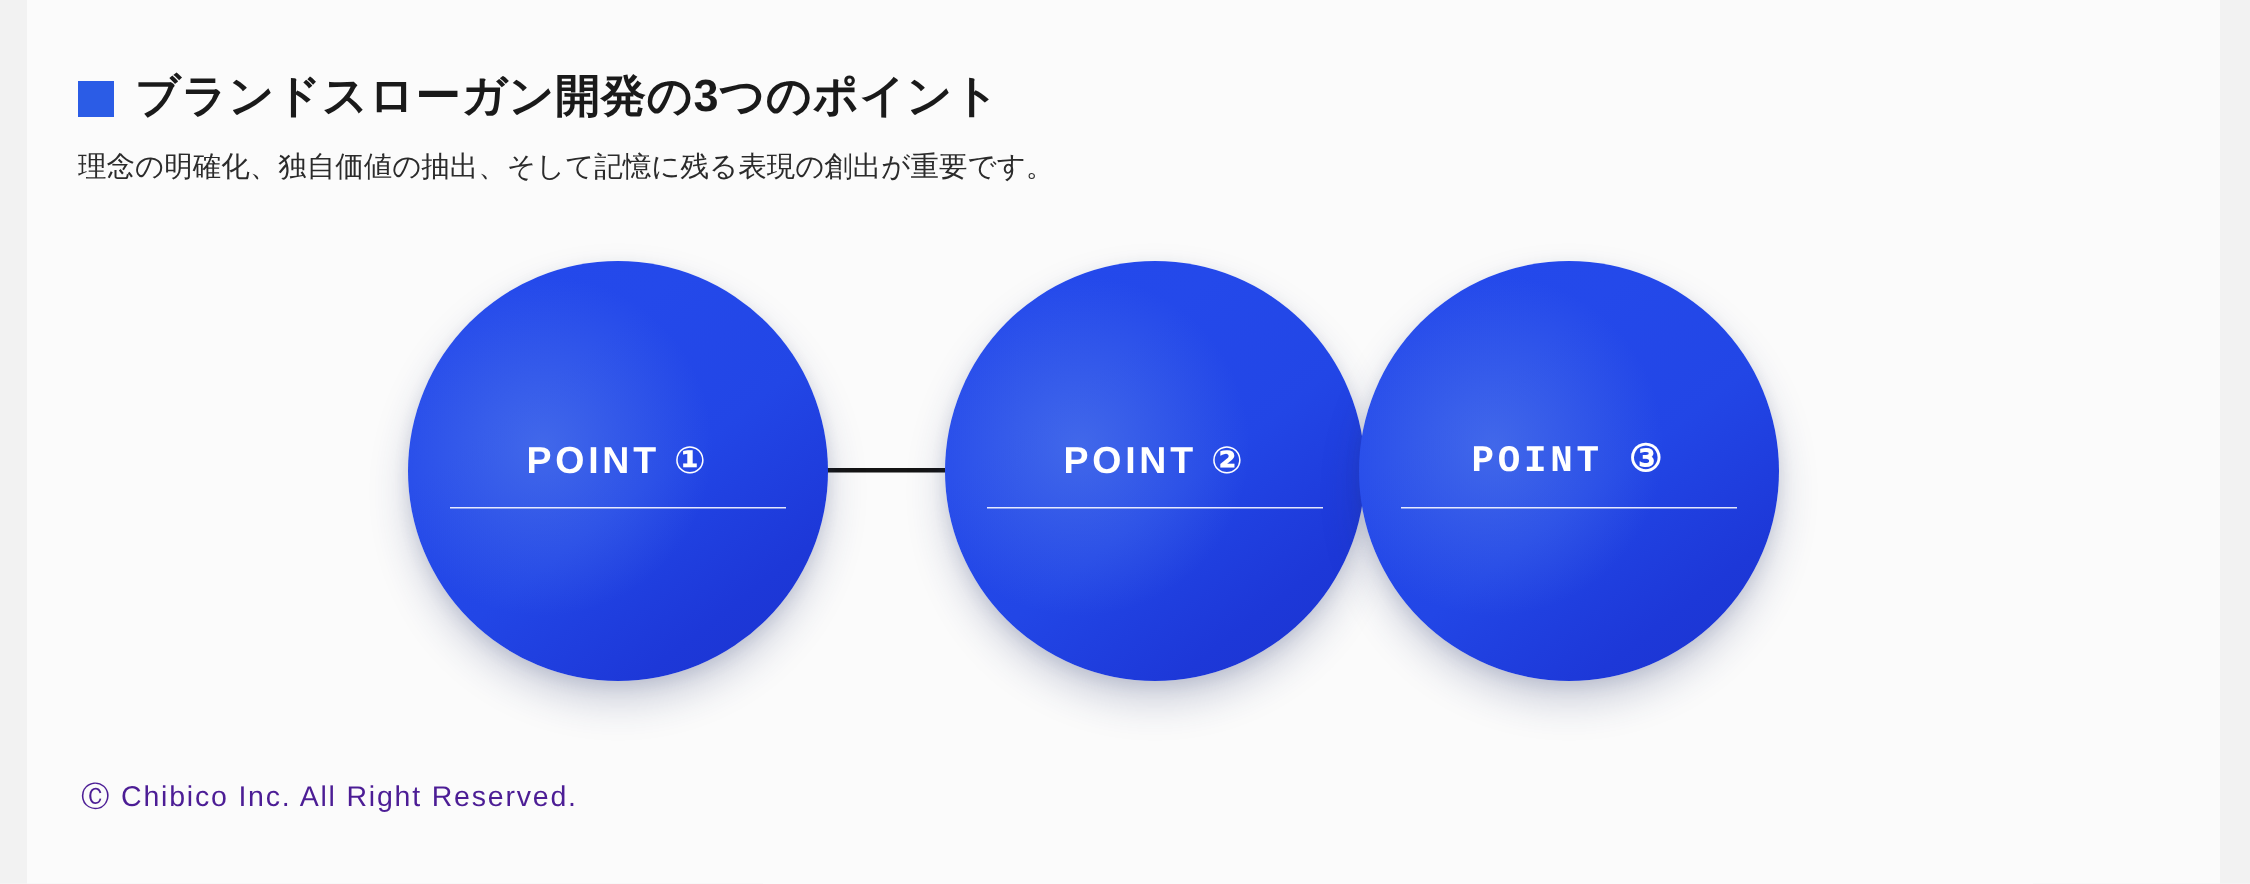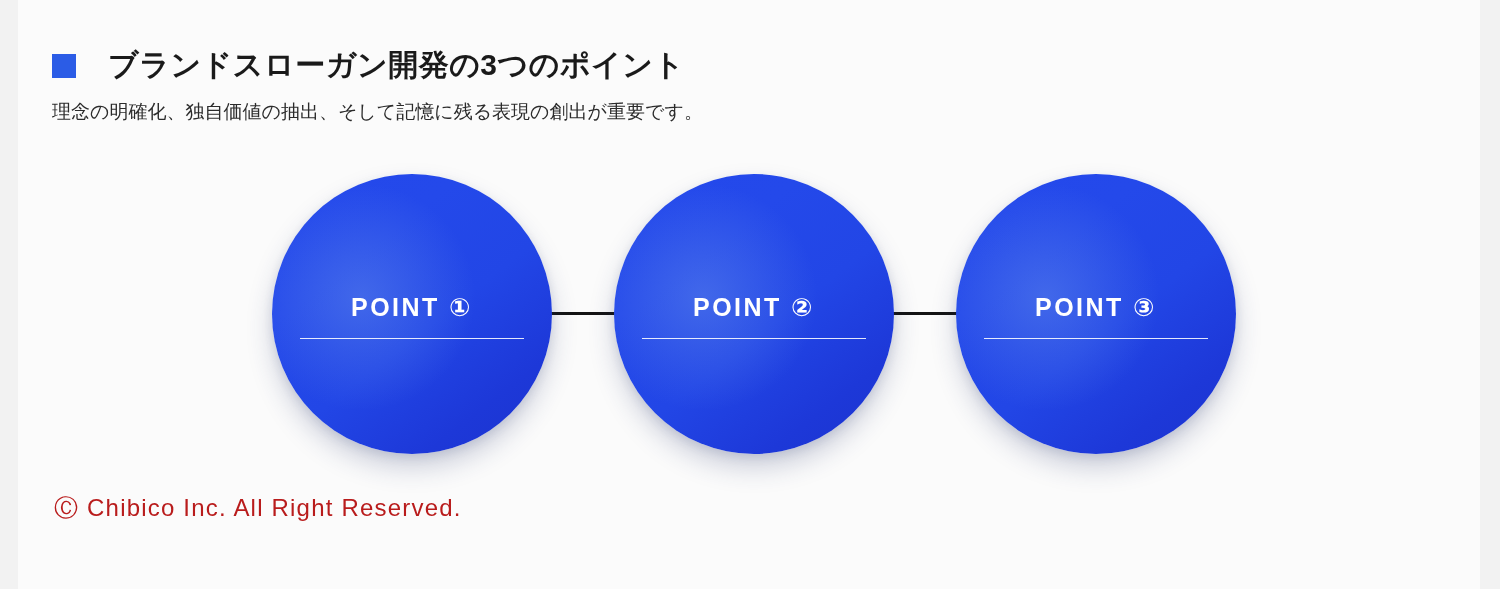--- a/index.html
+++ b/index.html
@@ -37,21 +37,21 @@
   .header-block {
     position: absolute;
     left: 52px;
     top: 44px;
     width: 1300px;
   }
 
   .title-row {
     display: flex;
     align-items: center;
-    gap: 32px;
+    gap: 14px;
     height: 42px;
   }
 
   .title-marker {
     width: 24px;
     height: 24px;
     background: #2b5ce6;
     flex: 0 0 auto;
     margin-top: 2px;
   }
@@ -106,22 +106,22 @@
       linear-gradient(142deg, #2348ec 0%, #2449ea 30%, #2246e6 55%, #1d38d8 80%, #1b33cf 100%);
     box-shadow:
       0 14px 26px rgba(40, 55, 110, 0.22),
       0 4px 10px rgba(40, 55, 110, 0.12);
     display: flex;
     flex-direction: column;
     align-items: center;
     justify-content: center;
   }
   .circle-1 { left: 272px; }
-  .circle-2 { left: 614px; }
-  .circle-3 { left: 956px; }
+  .circle-2 { left: 630px; }
+  .circle-3 { left: 906px; font-family: Liberation Mono, monospace; }
 
   .circle-inner {
     width: 224px;
     display: flex;
     flex-direction: column;
     align-items: center;
     margin-top: 6px;
   }
 
   .point-label {
@@ -151,23 +151,23 @@
     line-height: 1.62;
     text-align: center;
     letter-spacing: 0.3px;
     white-space: pre-line;
   }
 
   
   .footer {
     position: absolute;
     left: 54px;
-    top: 492px;
-    font-size: 24px;
-    color: #b91c1c;
+    top: 520px;
+    font-size: 19px;
+    color: #4c1d95;
     letter-spacing: 1.2px;
     line-height: 1.3;
     white-space: nowrap;
   }
 </style>
 </head>
 <body>
 
 <div class="canvas">
   <div class="page-panel"></div>

